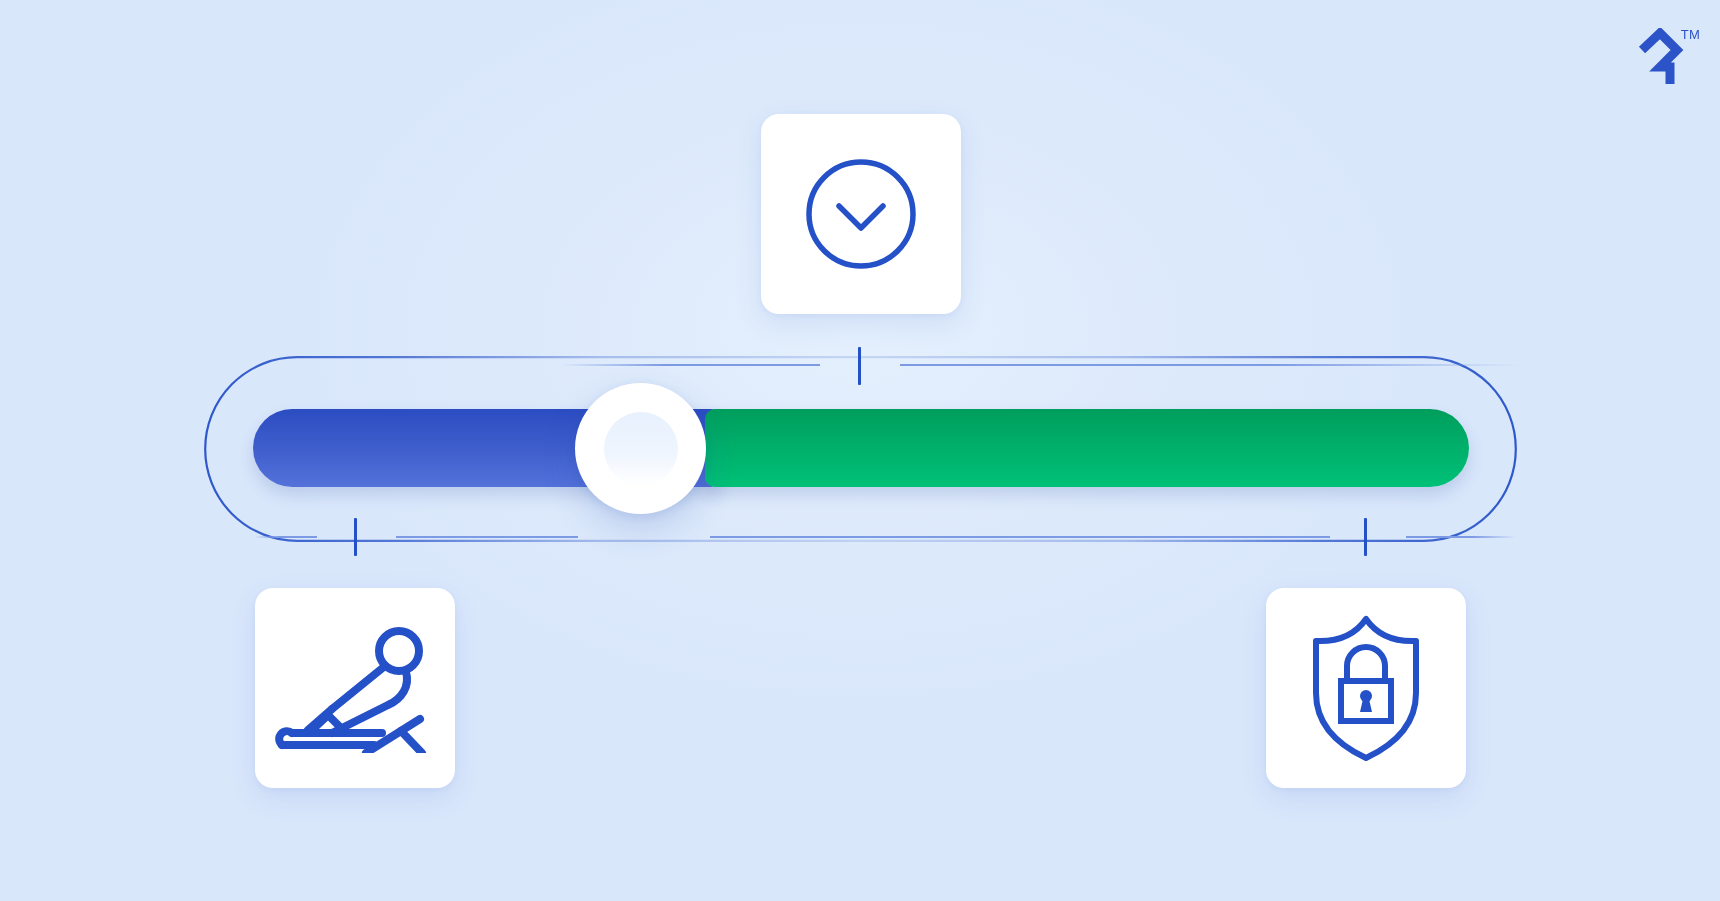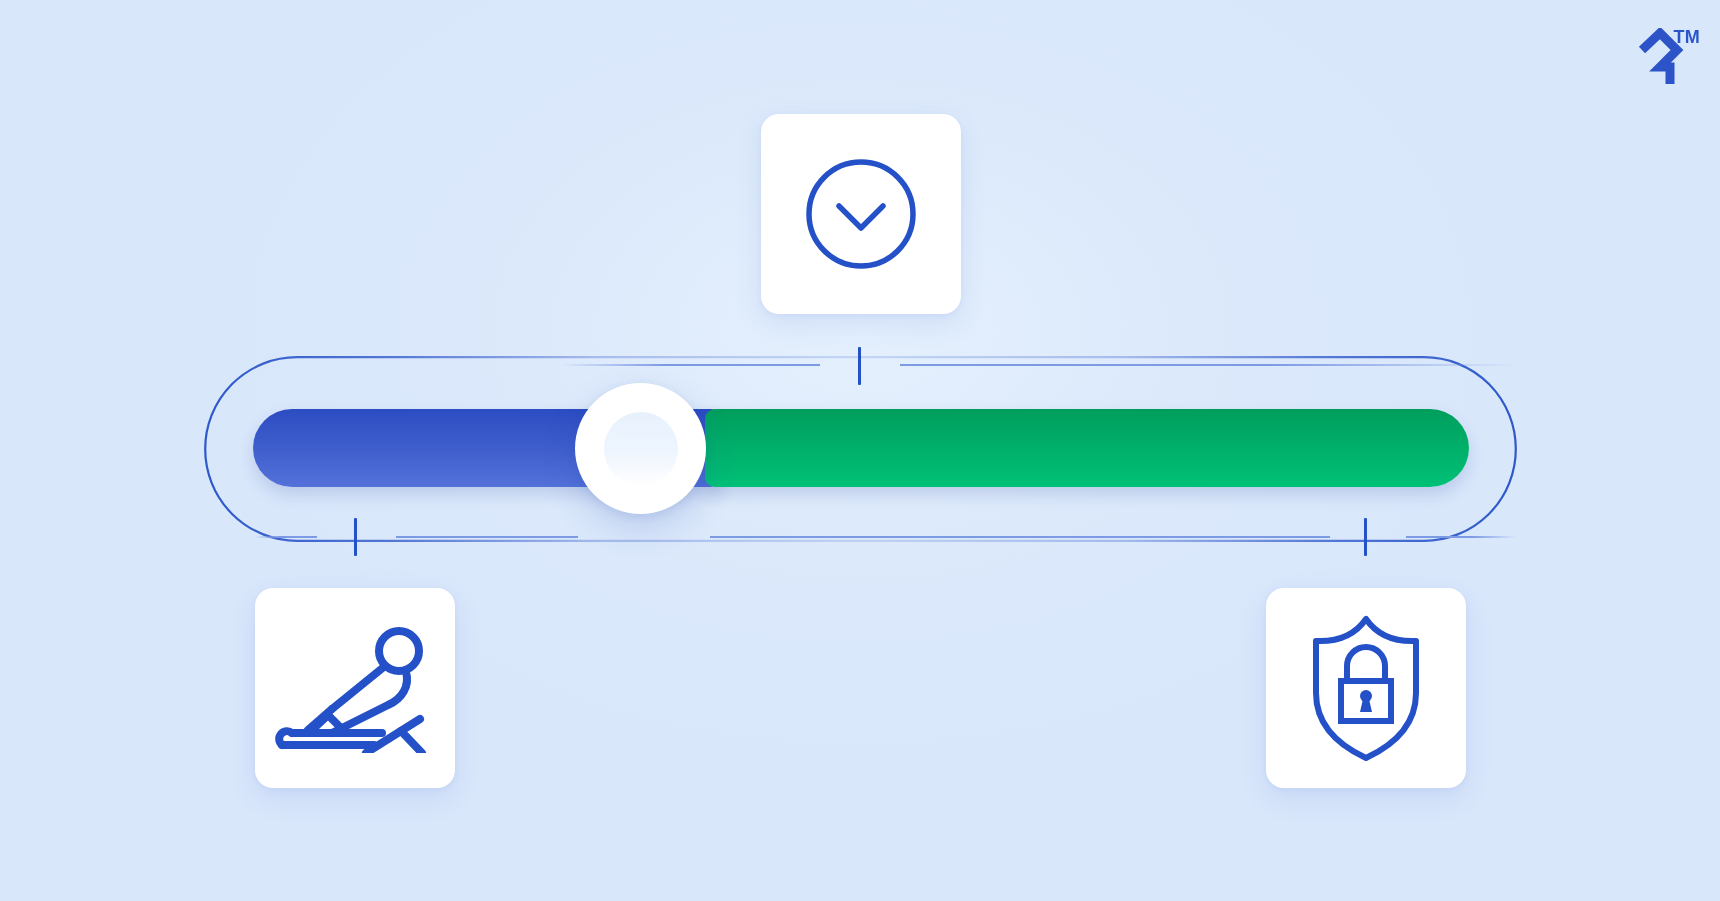--- a/index.html
+++ b/index.html
@@ -26,22 +26,22 @@
     position: absolute;
     left: 1630px;
     top: 28px;
     width: 70px;
     height: 62px;
   }
   #logo .tm {
     position: absolute;
     right: 0px;
     top: 0px;
-    font-size: 18px;
-    font-weight: 700;
+    font-size: 13px;
+    font-weight: 400;
     color: #2c54c8;
     letter-spacing: .2px;
     line-height: 1;
     font-family: "Liberation Sans", sans-serif;
   }
 
   
   .card {
     position: absolute;
     background: #ffffff;

